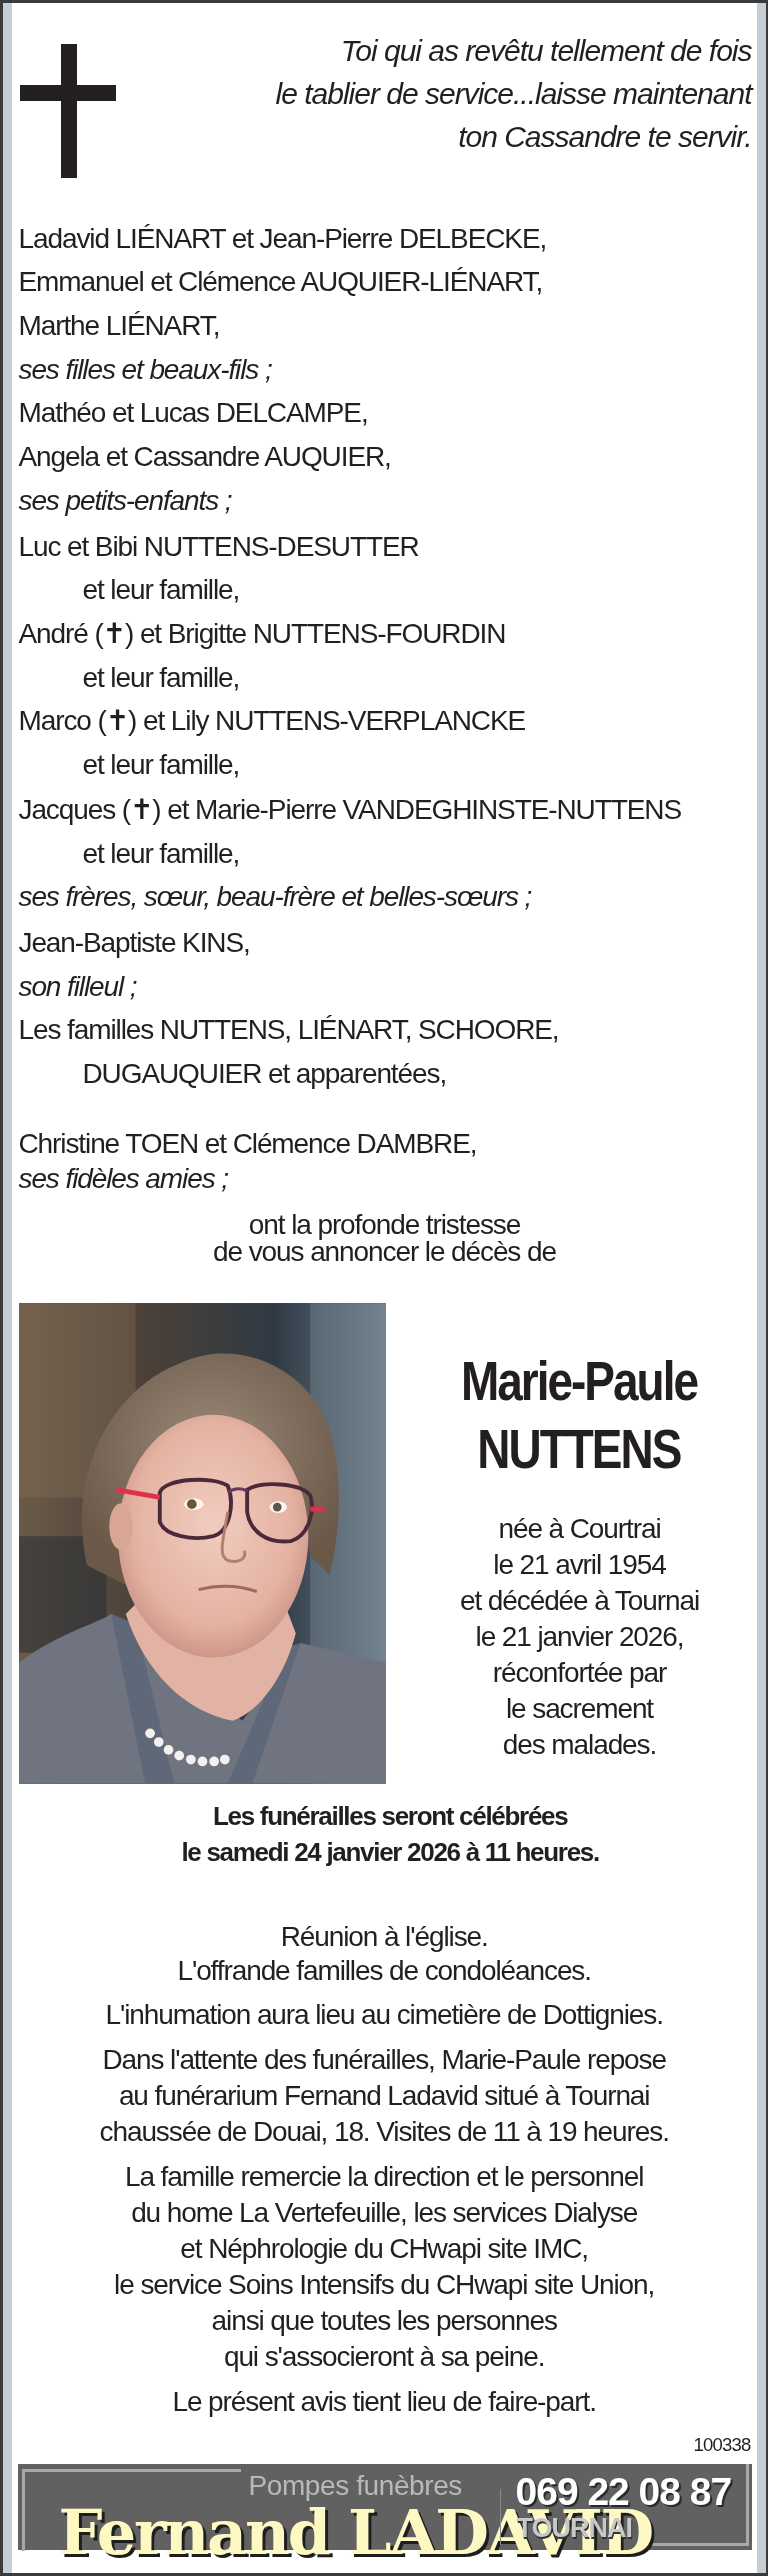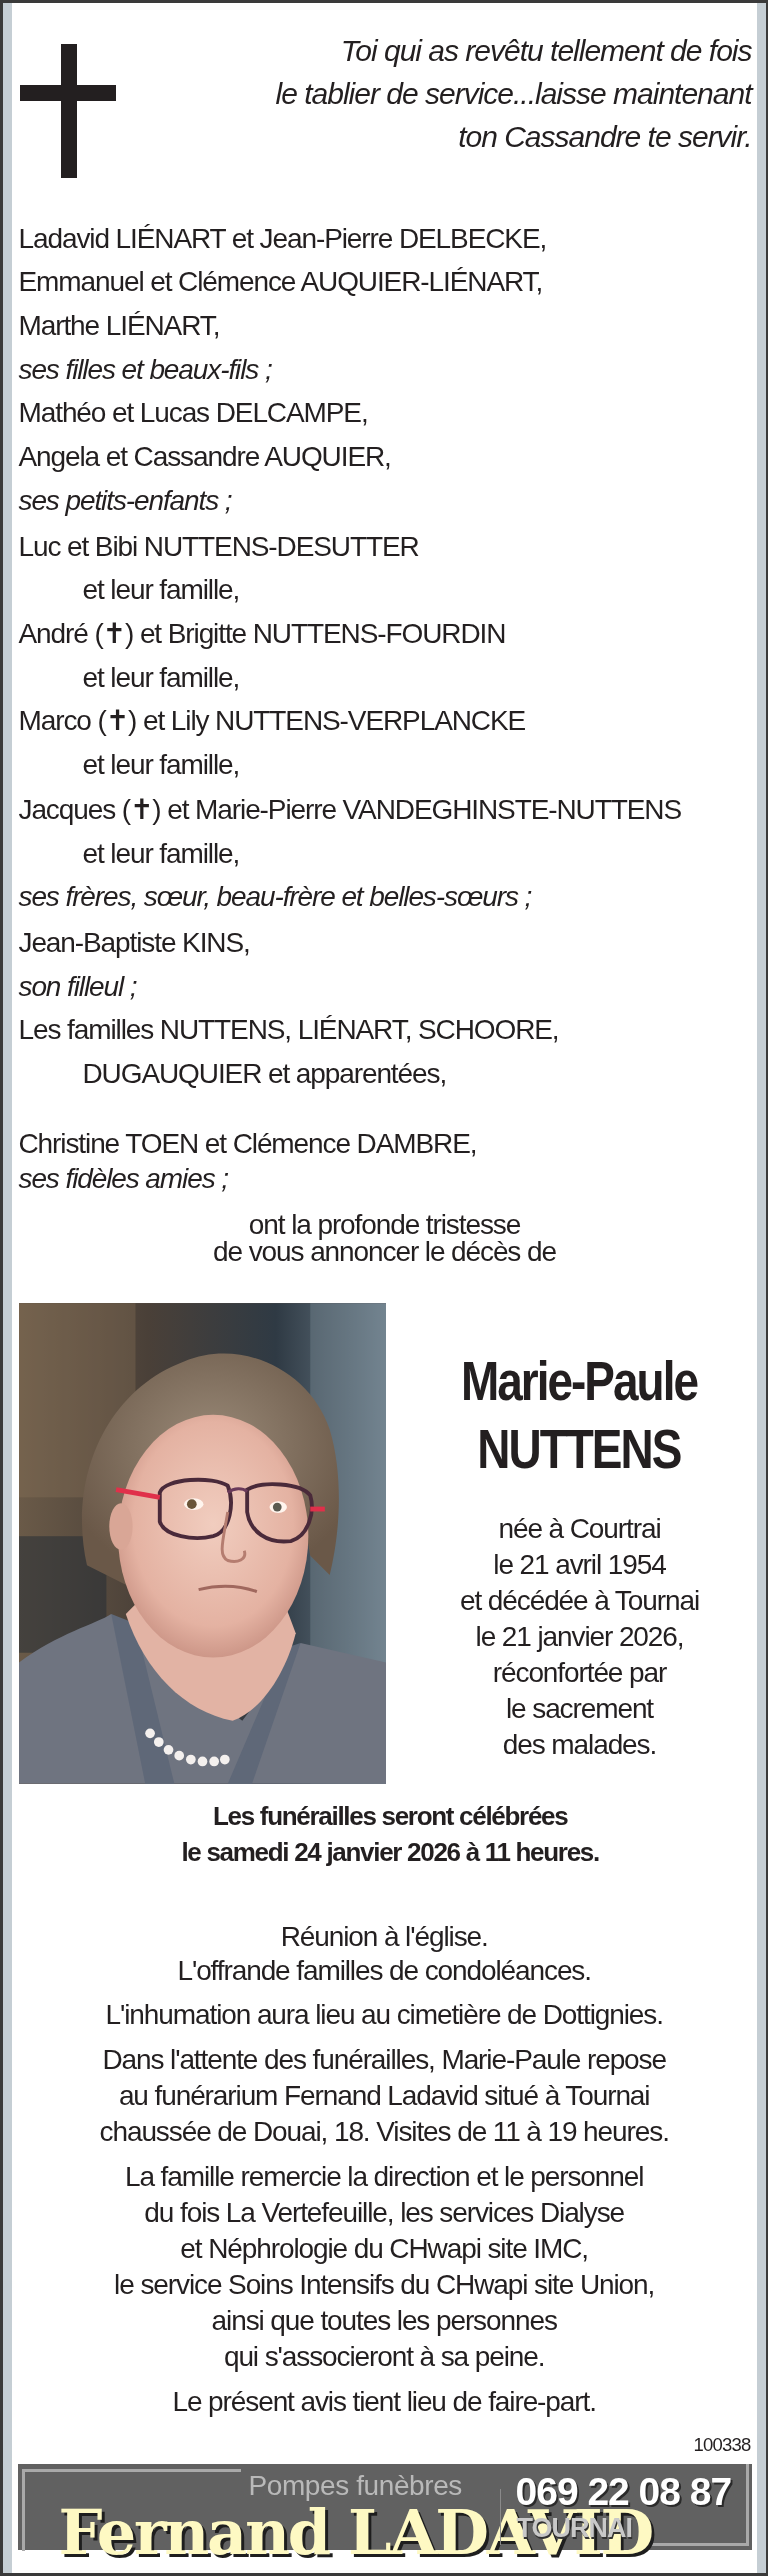--- a/index.html
+++ b/index.html
@@ -187,21 +187,21 @@
 <div class="block" style="top:1998px; line-height:34px;">L'inhumation aura lieu au cimetière de Dottignies.</div>
 
 <div class="block" style="top:2042px; line-height:36px;">
   <div>Dans l'attente des funérailles, Marie-Paule repose</div>
   <div>au funérarium Fernand Ladavid situé à Tournai</div>
   <div>chaussée de Douai, 18. Visites de 11 à 19 heures.</div>
 </div>
 
 <div class="block" style="top:2159px; line-height:36px;">
   <div>La famille remercie la direction et le personnel</div>
-  <div>du fois La Vertefeuille, les services Dialyse</div>
+  <div>du home La Vertefeuille, les services Dialyse</div>
   <div>et Néphrologie du CHwapi site IMC,</div>
   <div>le service Soins Intensifs du CHwapi site Union,</div>
   <div>ainsi que toutes les personnes</div>
   <div>qui s'associeront à sa peine.</div>
 </div>
 
 <div class="block" style="top:2385px; line-height:34px;">Le présent avis tient lieu de faire-part.</div>
 
 <div class="ref">100338</div>
 

